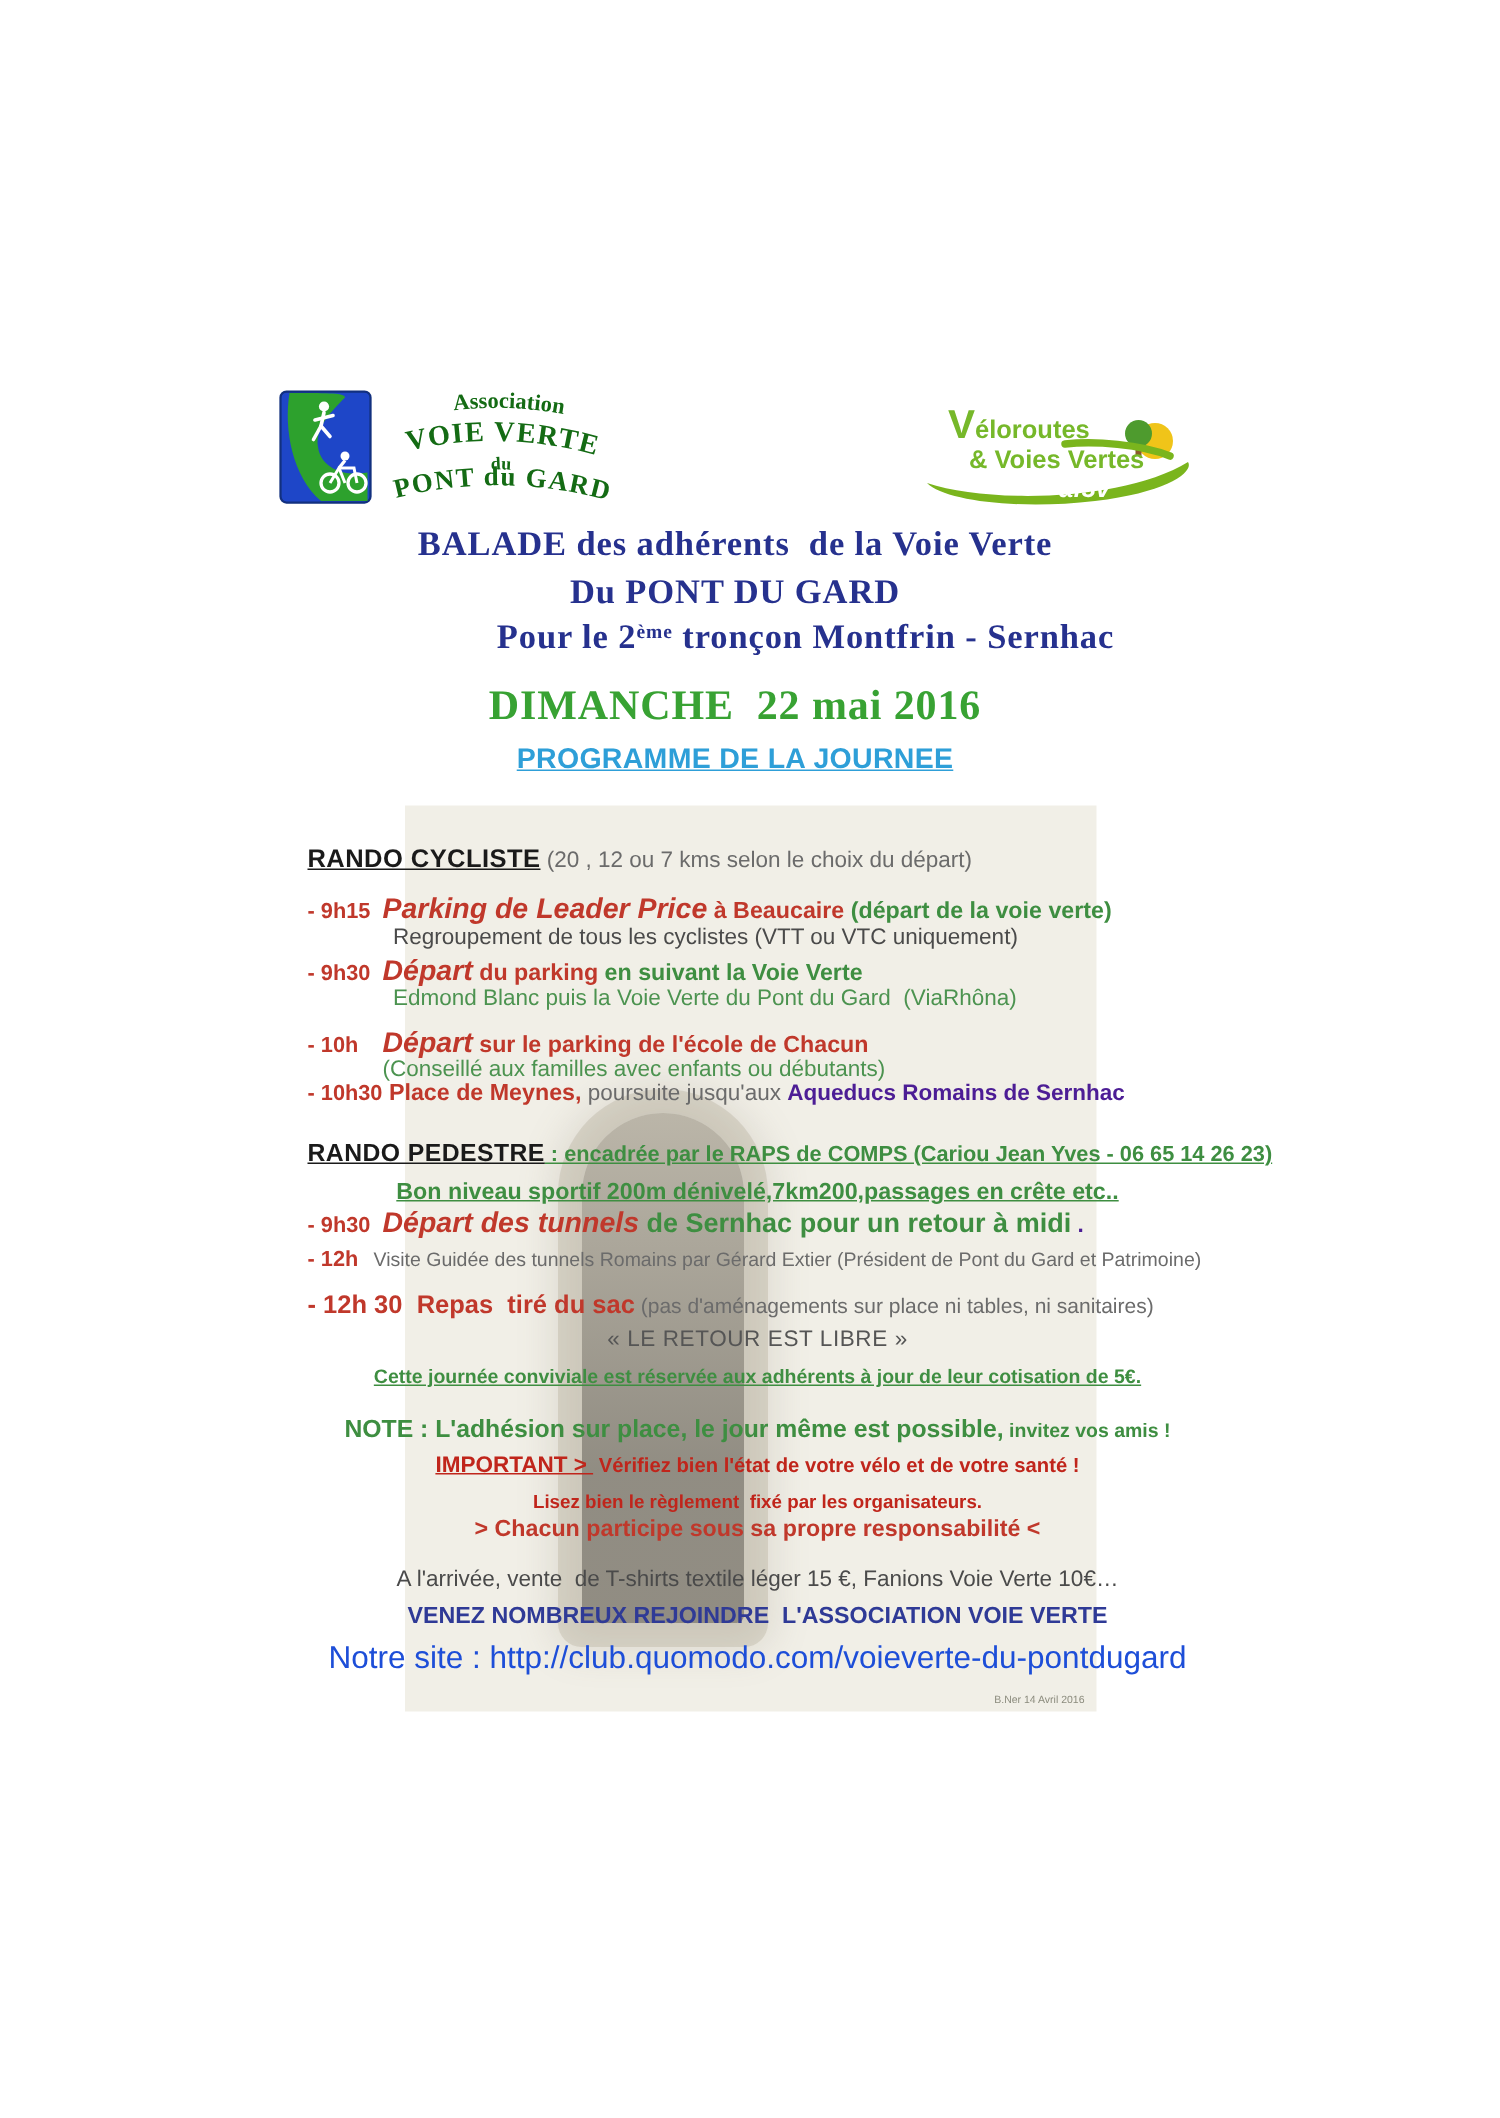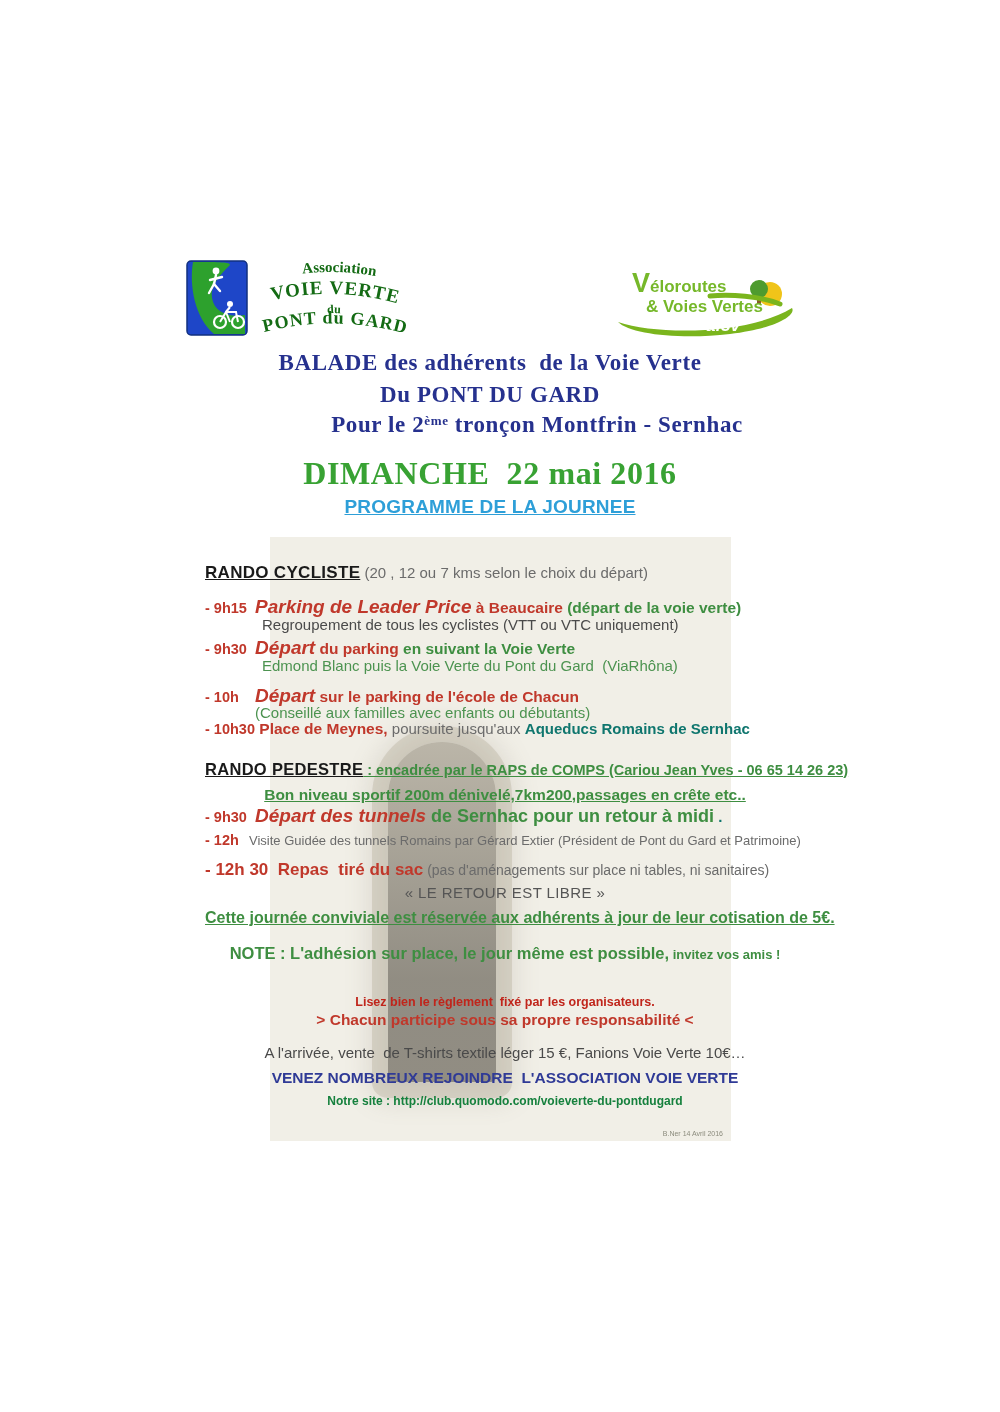--- a/index.html
+++ b/index.html
@@ -32,48 +32,48 @@
   .logo-right{position:absolute;left:610px;top:262px;width:190px;height:80px;}
 
   
   .tline{position:absolute;left:0;width:980px;text-align:center;
          font-family:"Liberation Serif",serif;font-weight:bold;color:#26318E;
          letter-spacing:.6px;white-space:pre;}
   .t1{top:350px;font-size:23px;}
   .t2{top:382px;font-size:23px;}
   .t3{top:412px;font-size:23px;margin-left:47px;}
   .t3 .sup{font-size:13px;vertical-align:7px;}
-  .tdate{top:455px;font-size:32px;color:#38A233;}
+  .tdate{top:455px;font-size:28px;color:#38A233;}
   .tprog{top:496px;font-size:19px;color:#2E9FD8;font-family:"Liberation Sans",sans-serif;
          letter-spacing:.2px;text-decoration:underline;}
 
   
   .line{position:absolute;left:205px;width:600px;white-space:pre;
         font-size:15px;color:#4a4a4a;}
   .c{text-align:center;}
   .hblack{font-size:17px;font-weight:bold;color:#1a1a1a;text-decoration:underline;letter-spacing:.3px;}
   .hnote{font-size:15px;color:#6B6B6B;}
   .time{display:inline-block;min-width:50px;color:#C0382B;font-weight:bold;font-size:14.5px;}
   .big{color:#C0382B;font-weight:bold;font-size:19px;font-style:italic;}
   .red{color:#C0382B;font-weight:bold;font-size:15.5px;}
   .grn{color:#3E8E41;font-weight:bold;font-size:15.5px;}
   .grnp{color:#4c9350;font-size:15px;}
   .gry{color:#6B6B6B;font-size:15px;margin-top:48px;}
-  .drk{color:#0f766e;font-weight:bold;font-size:15px;}
+  .drk{color:#4c1d95;font-weight:bold;font-size:15px;}
   .grn-u{color:#3E8E41;font-weight:bold;text-decoration:underline;}
   .retour{color:#555;font-size:15px;letter-spacing:.4px;text-align:center;}
   .notemain{color:#3E8E41;font-weight:bold;font-size:16.5px;}
   .notesmall{color:#3E8E41;font-weight:bold;font-size:13px;}
   .implabel{color:#C0251B;font-weight:bold;font-size:15px;text-decoration:underline;}
   .imptext{color:#C0251B;font-weight:bold;font-size:13.5px;}
   .regle{color:#C0251B;font-weight:bold;font-size:12.5px;}
   .resp{color:#C0382B;font-weight:bold;font-size:15.5px;}
   .vente{color:#4a4a4a;font-size:15px;}
   .venez{color:#2F3A96;font-weight:bold;font-size:15.5px;}
-  .site{color:#15803d;font-size:12px;font-weight:bold;}
+  .site{color:#1d4ed8;font-size:21px;}
 </style>
 </head>
 <body>
 
 <div class="page">
 
   <div class="photo">
     <div class="arch"></div>
     <div class="photo-credit">B.Ner 14 Avril 2016</div>
   </div>
@@ -152,24 +152,25 @@
   <div class="line c" style="top:786px"><span class="grn-u" style="font-size:15.5px">Bon niveau sportif 200m dénivelé,7km200,passages en crête etc..</span></div>
 
   <div class="line" style="top:805px"><span class="time">- 9h30</span><span class="big">Départ des tunnels</span><span class="grn" style="font-size:18px"> de Sernhac pour un retour à midi</span><span class="drk"> .</span></div>
 
   <div class="line" style="top:831px"><span class="time" style="min-width:44px">- 12h</span><span class="gry" style="font-size:13px">Visite Guidée des tunnels Romains par Gérard Extier (Président de Pont du Gard et Patrimoine)</span></div>
 
   <div class="line" style="top:860px"><span class="red" style="font-size:17px">- 12h 30  Repas  tiré du sac</span><span class="gry" style="font-size:14px"> (pas d'aménagements sur place ni tables, ni sanitaires)</span></div>
 
   <div class="line c" style="top:884px"><span class="retour">« LE RETOUR EST LIBRE »</span></div>
 
-  <div class="line c" style="top:909px"><span class="grn-u" style="font-size:16px">Cette journée conviviale est réservée aux adhérents à jour de leur cotisation de 5€.</span></div>
+  <div class="line c" style="top:909px"><span class="grn-u" style="font-size:13px">Cette journée conviviale est réservée aux adhérents à jour de leur cotisation de 5€.</span></div>
 
   <div class="line c" style="top:944px"><span class="notemain">NOTE : L'adhésion sur place, le jour même est possible,</span><span class="notesmall"> invitez vos amis !</span></div>
 
+  <div class="line c" style="top:968px"><span class="implabel">IMPORTANT &gt; </span><span class="imptext"> Vérifiez bien l'état de votre vélo et de votre santé !</span></div>
 
   <div class="line c" style="top:992px"><span class="regle">Lisez bien le règlement  fixé par les organisateurs.</span></div>
 
   <div class="line c" style="top:1011px"><span class="resp">&gt; Chacun participe sous sa propre responsabilité &lt;</span></div>
 
   <div class="line c vente" style="top:1044px">A l'arrivée, vente  de T-shirts textile léger 15 €, Fanions Voie Verte 10€…</div>
 
   <div class="line c venez" style="top:1069px">VENEZ NOMBREUX REJOINDRE  L'ASSOCIATION VOIE VERTE</div>
 
   <div class="line c site" style="top:1094px">Notre site : http://club.quomodo.com/voieverte-du-pontdugard</div>

